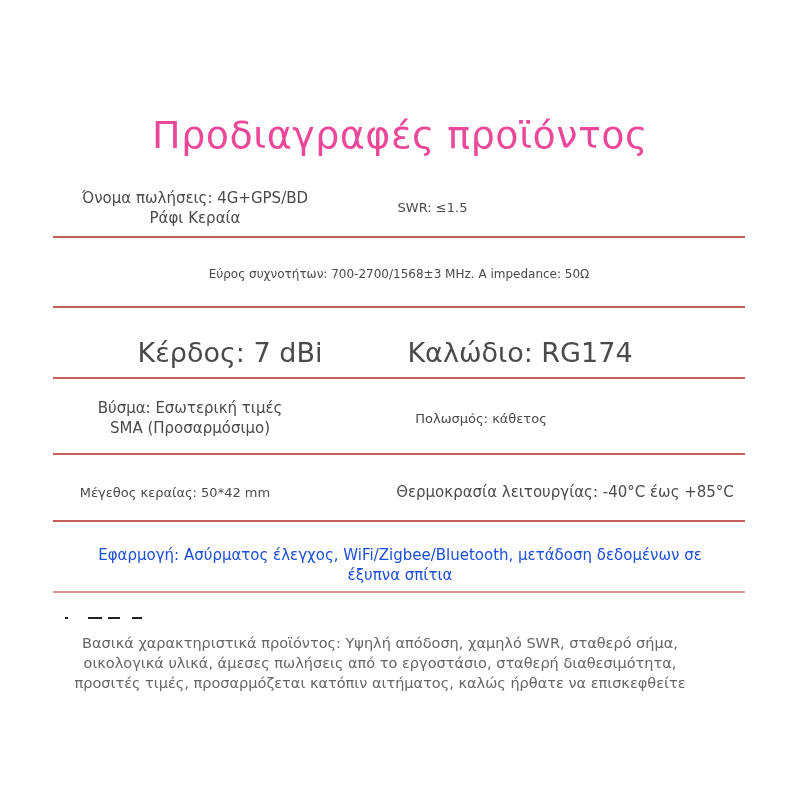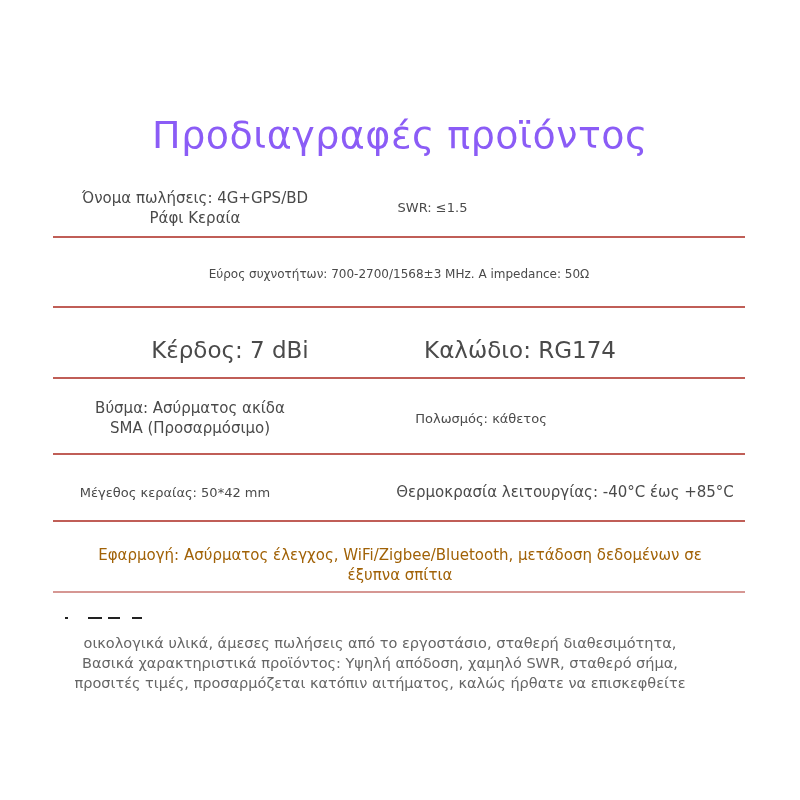--- a/index.html
+++ b/index.html
@@ -3,31 +3,31 @@
   <meta charset="utf-8">
   <style>
     html, body { margin: 0; padding: 0; background: #ffffff; }
     body {
       width: 800px; height: 800px; position: relative; overflow: hidden;
       font-family: "DejaVu Sans", "Liberation Sans", sans-serif;
       color: #4a4a4a;
     }
     .title {
       position: absolute; left: 0; top: 88px; width: 800px;
-      text-align: center; font-size: 38px; color: #8b5cf6;
+      text-align: center; font-size: 38px; color: #ec4899;
       font-weight: normal; letter-spacing: 0.5px;
     }
     .divider {
       position: absolute; left: 53px; width: 692px; height: 2px;
       background: #b5423a; opacity: 0.85;
     }
     .cell { position: absolute; text-align: center; line-height: 1.35; }
     .small { font-size: 13px; }
     .med { font-size: 15px; }
-    .large { font-size: 23px; }
+    .large { font-size: 27px; }
     .dash-marks {
       position: absolute; left: 65px; top: 617px; height: 3px; width: 120px;
     }
     .dash-marks span { position: absolute; top: 0; height: 2px; background: #222; }
     .features {
       position: absolute; left: 40px; top: 633px; width: 680px;
       text-align: center; font-size: 14.5px; line-height: 20px; color: #666;
     }
   </style>
 </head>
@@ -43,40 +43,40 @@
 <div class="divider" style="top:236px;"></div>
 
 <div class="cell med" style="left:53px; top:266px; width:692px; font-size:12px;">Εύρος συχνοτήτων: 700-2700/1568±3 MHz. A impedance: 50Ω</div>
 <div class="divider" style="top:306px;"></div>
 
 <div class="cell large" style="left:130px; top:335px; width:200px;">Κέρδος: 7 dBi</div>
 <div class="cell large" style="left:400px; top:335px; width:240px;">Καλώδιο: RG174</div>
 <div class="divider" style="top:377px;"></div>
 
 <div class="cell med" style="left:60px; top:398px; width:260px;">
-  <div>Βύσμα: Ασύρματος ακίδα</div>
+  <div>Βύσμα: Εσωτερική τιμές</div>
   <div>SMA (Προσαρμόσιμο)</div>
 </div>
 <div class="cell small" style="left:406px; top:410px; width:150px;">Πολωσμός: κάθετος</div>
 <div class="divider" style="top:453px;"></div>
 
 <div class="cell small" style="left:60px; top:484px; width:230px;">Μέγεθος κεραίας: 50*42 mm</div>
 <div class="cell med" style="left:395px; top:482px; width:340px;">Θερμοκρασία λειτουργίας: -40°C έως +85°C</div>
 <div class="divider" style="top:520px;"></div>
 
-<div class="cell med" style="left:60px; top:545px; width:680px; color:#a16207;">
+<div class="cell med" style="left:60px; top:545px; width:680px; color:#1d4ed8;">
   <div>Εφαρμογή: Ασύρματος έλεγχος, WiFi/Zigbee/Bluetooth, μετάδοση δεδομένων σε</div>
   <div>έξυπνα σπίτια</div>
 </div>
 <div class="divider" style="top:591px; opacity:0.55;"></div>
 
 <div class="dash-marks">
   <span style="left:0; width:3px;"></span>
   <span style="left:23px; width:14px;"></span>
   <span style="left:43px; width:12px;"></span>
   <span style="left:67px; width:10px;"></span>
 </div>
 
 <div class="features">
+  <div>Βασικά χαρακτηριστικά προϊόντος: Υψηλή απόδοση, χαμηλό SWR, σταθερό σήμα,</div>
   <div>οικολογικά υλικά, άμεσες πωλήσεις από το εργοστάσιο, σταθερή διαθεσιμότητα,</div>
-  <div>Βασικά χαρακτηριστικά προϊόντος: Υψηλή απόδοση, χαμηλό SWR, σταθερό σήμα,</div>
   <div>προσιτές τιμές, προσαρμόζεται κατόπιν αιτήματος, καλώς ήρθατε να επισκεφθείτε</div>
 </div>
 
 </body></html>

